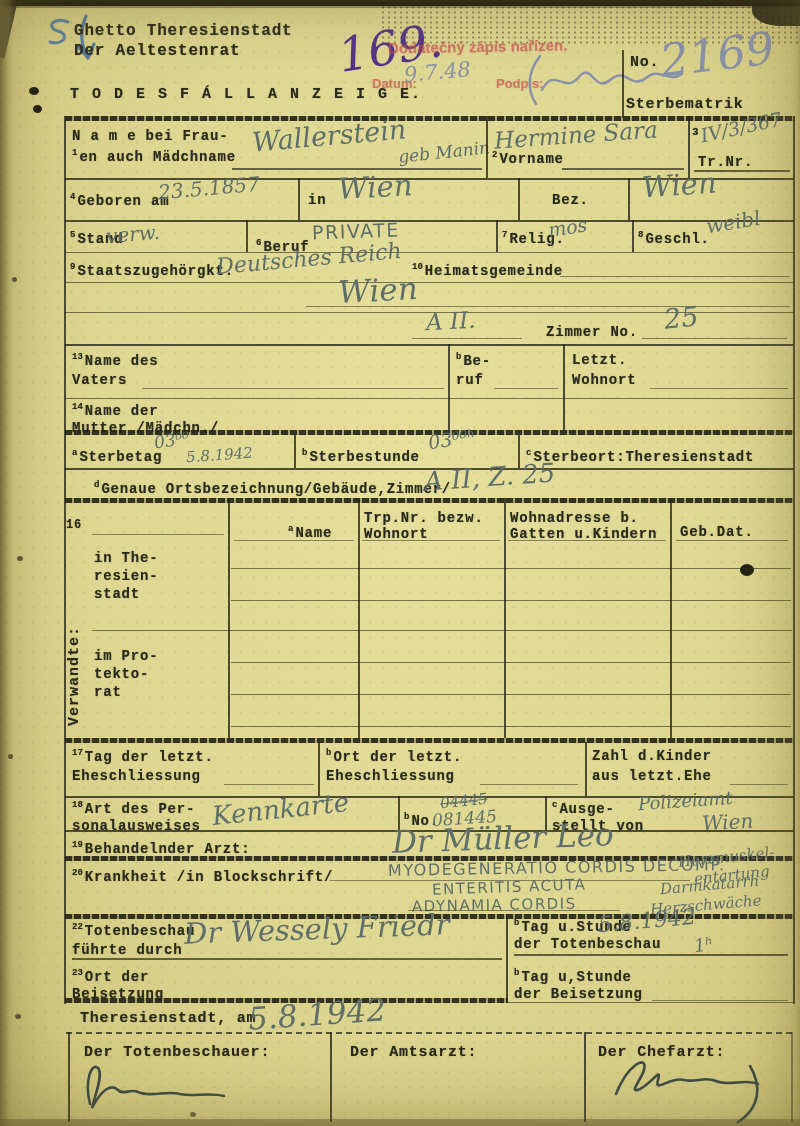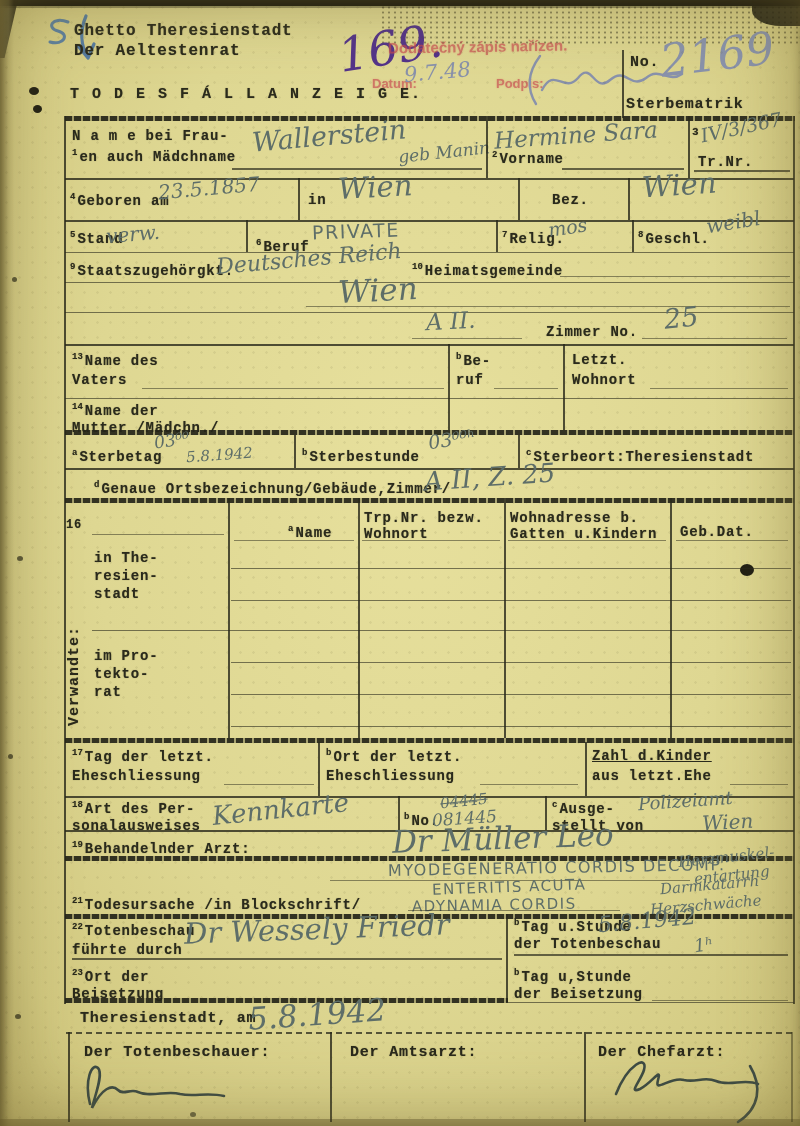--- a/index.html
+++ b/index.html
@@ -197,21 +197,21 @@
   <div class="hatch" style="left:65px;top:738px;width:729px;"></div>
 
   <div class="t" style="left:72px;top:748px;"><sup>17</sup><span>Tag der letzt.</span></div>
   <div class="t" style="left:72px;top:768px;">Eheschliessung</div>
   <div class="fill thin" style="left:224px;top:784px;width:90px;"></div>
   <div class="vl" style="left:318px;top:742px;height:54px;"></div>
   <div class="t" style="left:326px;top:748px;"><sup>b</sup><span>Ort der letzt.</span></div>
   <div class="t" style="left:326px;top:768px;">Eheschliessung</div>
   <div class="fill thin" style="left:480px;top:784px;width:98px;"></div>
   <div class="vl" style="left:585px;top:742px;height:54px;"></div>
-  <div class="t" style="left:592px;top:748px;text-decoration:underline;">Zahl d.Kinder</div>
+  <div class="t" style="left:592px;top:748px;">Zahl d.Kinder</div>
   <div class="t" style="left:592px;top:768px;">aus letzt.Ehe</div>
   <div class="fill thin" style="left:730px;top:784px;width:58px;"></div>
   <div class="hl" style="left:65px;top:796px;width:729px;"></div>
 
   <div class="t" style="left:72px;top:800px;"><sup>18</sup><span>Art des Per-</span></div>
   <div class="t" style="left:72px;top:818px;">sonalausweises</div>
   <div class="hw" style="left:212px;top:794px;font-size:26px;transform:rotate(-6deg);">Kennkarte</div>
   <div class="vl" style="left:398px;top:796px;height:34px;"></div>
   <div class="t" style="left:404px;top:812px;"><sup>b</sup><span>No.</span></div>
   <div class="hw" style="left:440px;top:792px;font-size:15px;transform:rotate(-6deg);text-decoration:line-through;">04445</div>
@@ -220,26 +220,26 @@
   <div class="t" style="left:552px;top:800px;"><sup>c</sup><span>Ausge-</span></div>
   <div class="t" style="left:552px;top:818px;">stellt von</div>
   <div class="hw" style="left:638px;top:790px;font-size:18px;transform:rotate(-4deg);">Polizeiamt</div>
   <div class="hw" style="left:702px;top:810px;font-size:20px;transform:rotate(-3deg);">Wien</div>
   <div class="hl" style="left:65px;top:830px;width:729px;"></div>
 
   <div class="t" style="left:72px;top:840px;"><sup>19</sup><span>Behandelnder Arzt:</span></div>
   <div class="hw" style="left:392px;top:820px;font-size:31px;transform:rotate(-2deg);">Dr Müller Leo</div>
   <div class="hatch" style="left:65px;top:856px;width:729px;"></div>
 
+  <div class="t" style="left:72px;top:868px;"><sup>20</sup><span>Krankheit /in Blockschrift/</span></div>
   <div class="hwc" style="left:388px;top:858px;font-size:16px;transform:rotate(-1deg);">MYODEGENERATIO CORDIS DECOMP.</div>
   <div class="hw" style="left:678px;top:848px;font-size:15px;transform:rotate(-6deg);">Herzmuskel-</div>
   <div class="hw" style="left:694px;top:866px;font-size:15px;transform:rotate(-6deg);">entartung</div>
   <div class="fill thin" style="left:330px;top:880px;width:360px;"></div>
 
-  <div class="t" style="left:72px;top:896px;"><sup>21</sup><span>Todesursache /in Blockschrift/</span></div>
   <div class="hwc" style="left:432px;top:878px;font-size:15px;transform:rotate(-2deg);">ENTERITIS ACUTA</div>
   <div class="hwc" style="left:412px;top:896px;font-size:15px;transform:rotate(-1deg);">ADYNAMIA CORDIS</div>
   <div class="fill thin" style="left:408px;top:910px;width:212px;"></div>
   <div class="hw" style="left:660px;top:876px;font-size:15px;transform:rotate(-5deg);">Darmkatarrh</div>
   <div class="hw" style="left:650px;top:896px;font-size:15px;transform:rotate(-5deg);">Herzschwäche</div>
   <div class="hatch" style="left:65px;top:914px;width:729px;"></div>
 
   <div class="vl" style="left:506px;top:914px;height:88px;"></div>
   <div class="t" style="left:72px;top:922px;"><sup>22</sup><span>Totenbeschau</span></div>
   <div class="t" style="left:72px;top:942px;">führte durch</div>

